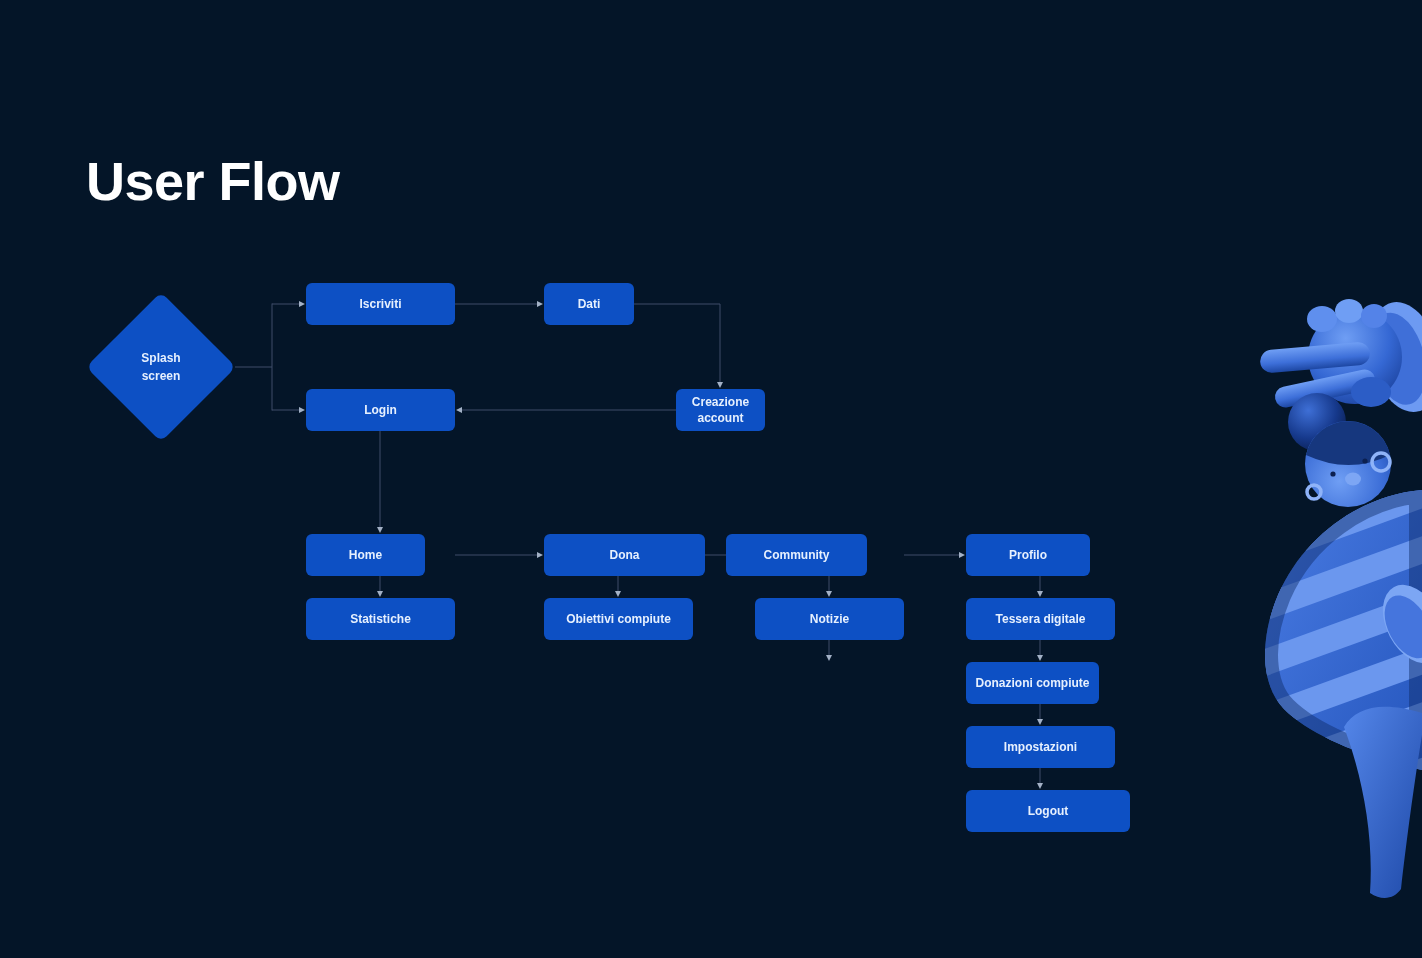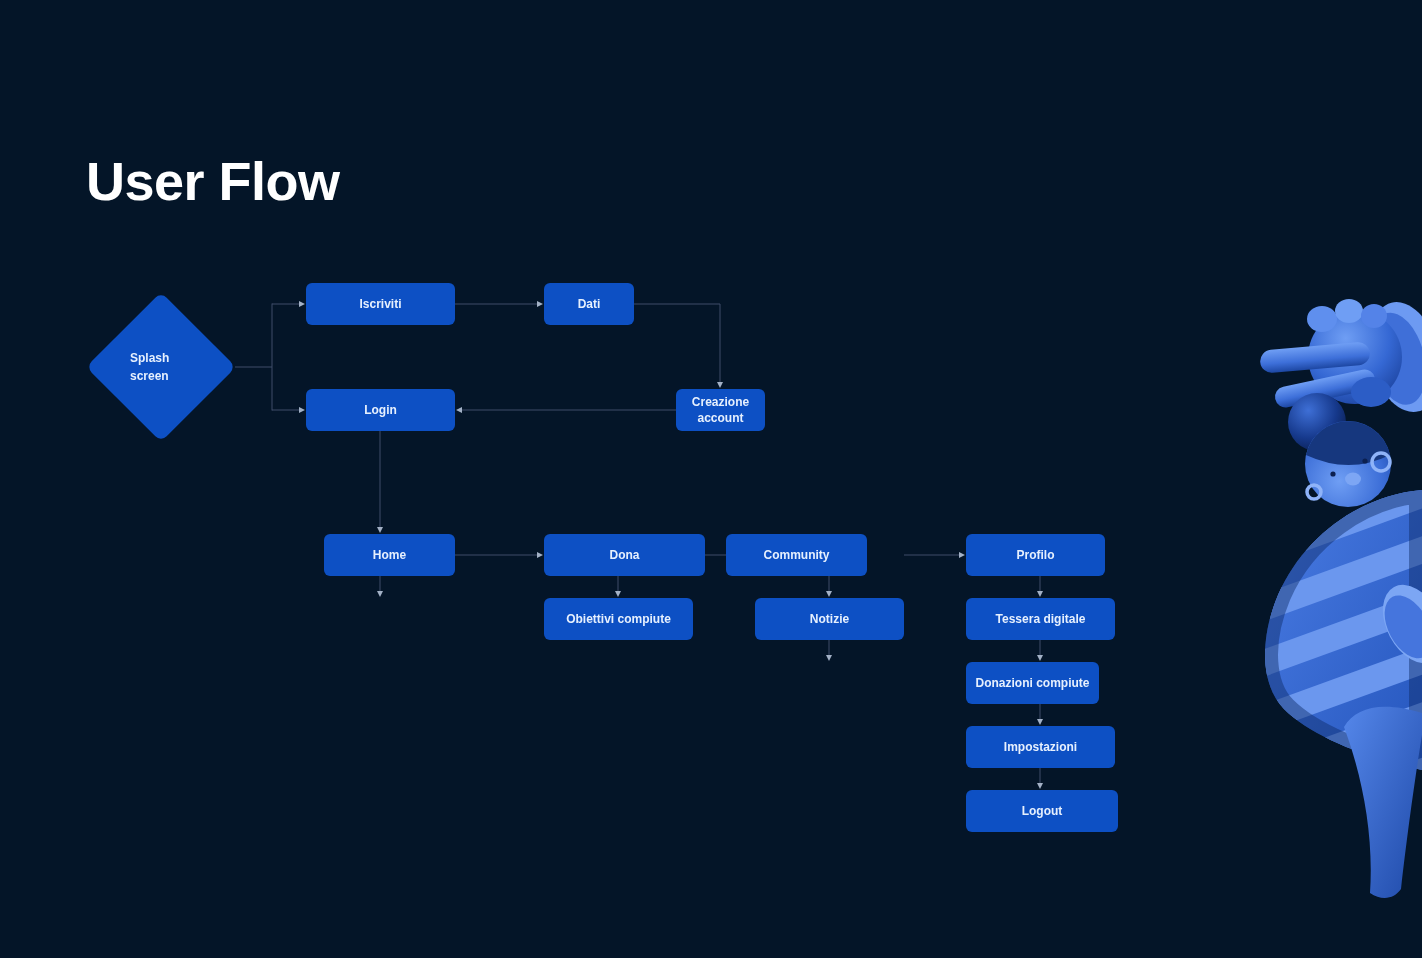--- a/index.html
+++ b/index.html
@@ -21,41 +21,41 @@
   .node{
     position:absolute;height:42px;border-radius:6px;background:var(--node-fill);
     color:var(--node-text);font-size:12px;font-weight:700;
     display:flex;align-items:center;justify-content:center;text-align:center;
     line-height:1.35;padding:17px 6px;
   }
   .n-iscriviti{left:306px;top:283px;width:149px}
   .n-dati{left:544px;top:283px;width:90px}
   .n-login{left:306px;top:389px;width:149px}
   .n-creazione{left:676px;top:389px;width:89px}
-  .n-home{left:324px;top:534px;width:131px}
+  .n-home{left:306px;top:534px;width:119px}
   .n-dona{left:544px;top:534px;width:161px}
   .n-community{left:726px;top:534px;width:141px}
-  .n-profilo{left:966px;top:534px;width:139px}
+  .n-profilo{left:966px;top:534px;width:124px}
   .n-statistiche{left:306px;top:598px;width:149px}
   .n-obiettivi{left:544px;top:598px;width:149px}
   .n-notizie{left:755px;top:598px;width:149px}
   .n-articoli{left:755px;top:662px;width:149px}
   .n-tessera{left:966px;top:598px;width:149px}
   .n-donazioni{left:966px;top:662px;width:133px}
   .n-impostazioni{left:966px;top:726px;width:149px}
-  .n-logout{left:966px;top:790px;width:152px}
+  .n-logout{left:966px;top:790px;width:164px}
 
   .diamond-wrap{position:absolute;left:87px;top:293px;width:148px;height:148px}
   .diamond-shape{
     position:absolute;left:21px;top:21px;width:106px;height:106px;
     background:var(--node-fill);border-radius:8px;transform:rotate(45deg);
   }
   .diamond-label{
     position:absolute;inset:0;display:flex;align-items:center;justify-content:center;
-    text-align:left;color:var(--node-text);font-size:12px;font-weight:700;line-height:1.5;
+    text-align:center;color:var(--node-text);font-size:12px;font-weight:700;line-height:1.5;
   }
   .diamond-label span{width:62px}
 
   .character{position:absolute;right:0;top:295px;width:200px;height:663px}
 </style>
 </head>
 <body>
 
 <h1 class="page-title">User Flow</h1>
 
@@ -119,20 +119,23 @@
       <span>Home</span>
     </div>
   <div class="node n-dona">
       <span>Dona</span>
     </div>
   <div class="node n-community">
       <span>Community</span>
     </div>
   <div class="node n-profilo">
       <span>Profilo</span>
+    </div>
+  <div class="node n-statistiche">
+      <span>Statistiche</span>
     </div>
   <div class="node n-obiettivi">
       <span>Obiettivi compiute</span>
     </div>
   <div class="node n-notizie">
       <span>Notizie</span>
     </div>
   <div class="node n-tessera">
       <span>Tessera digitale</span>
     </div>

